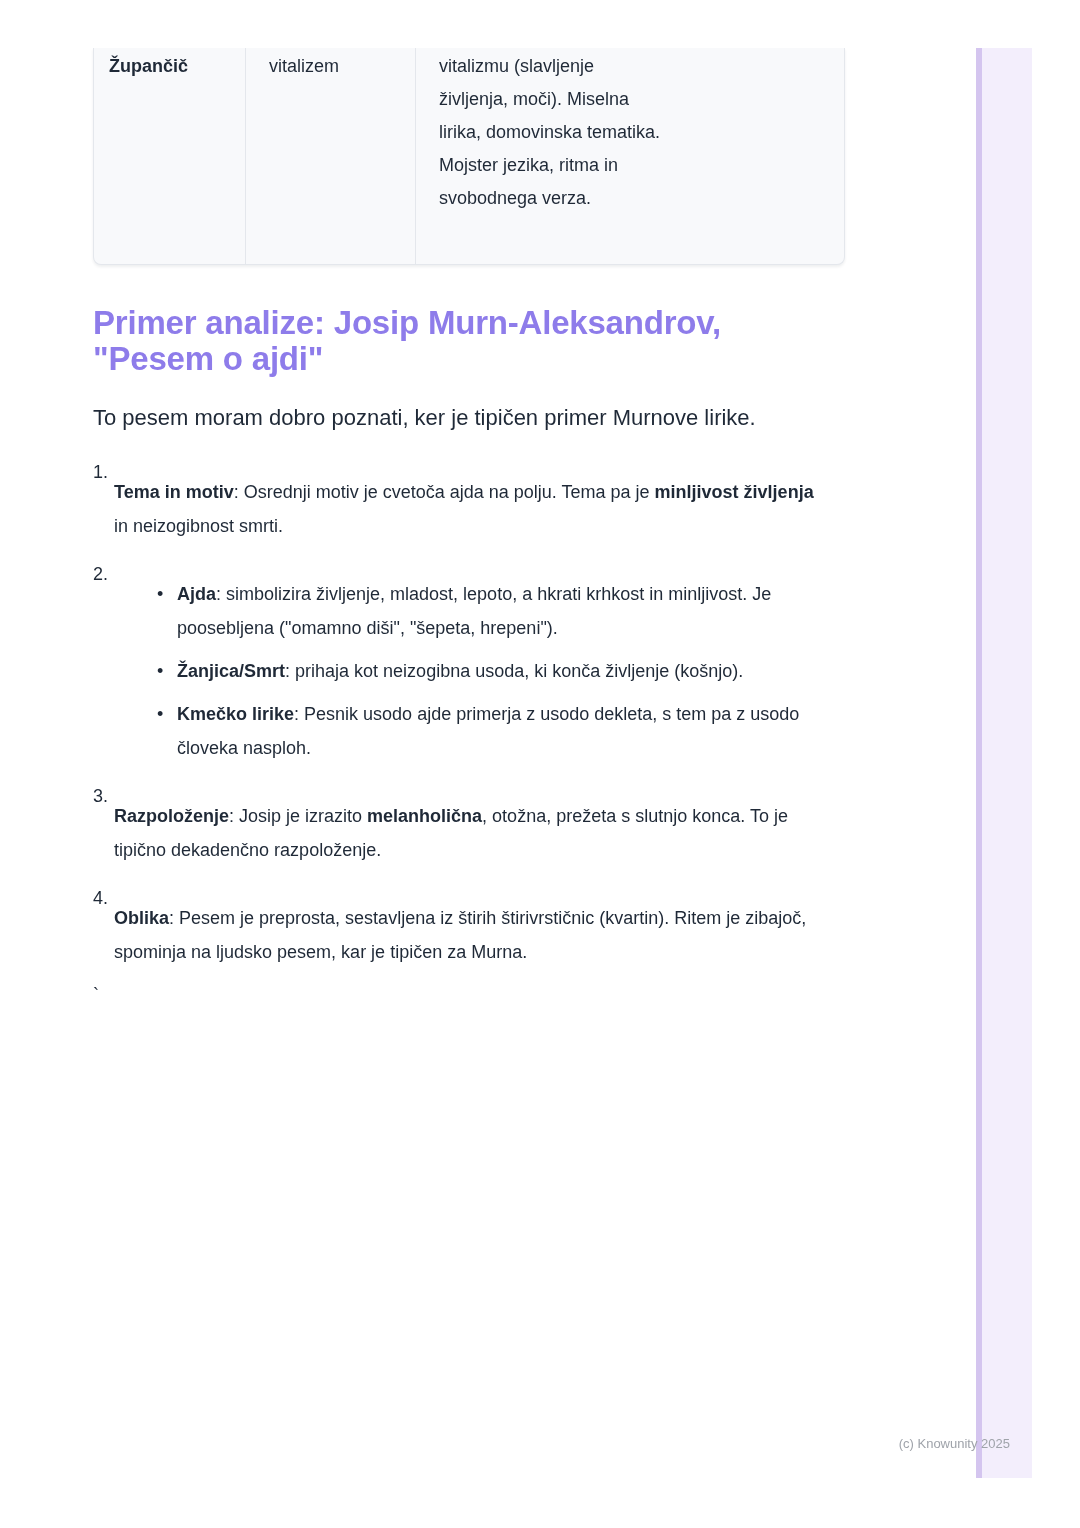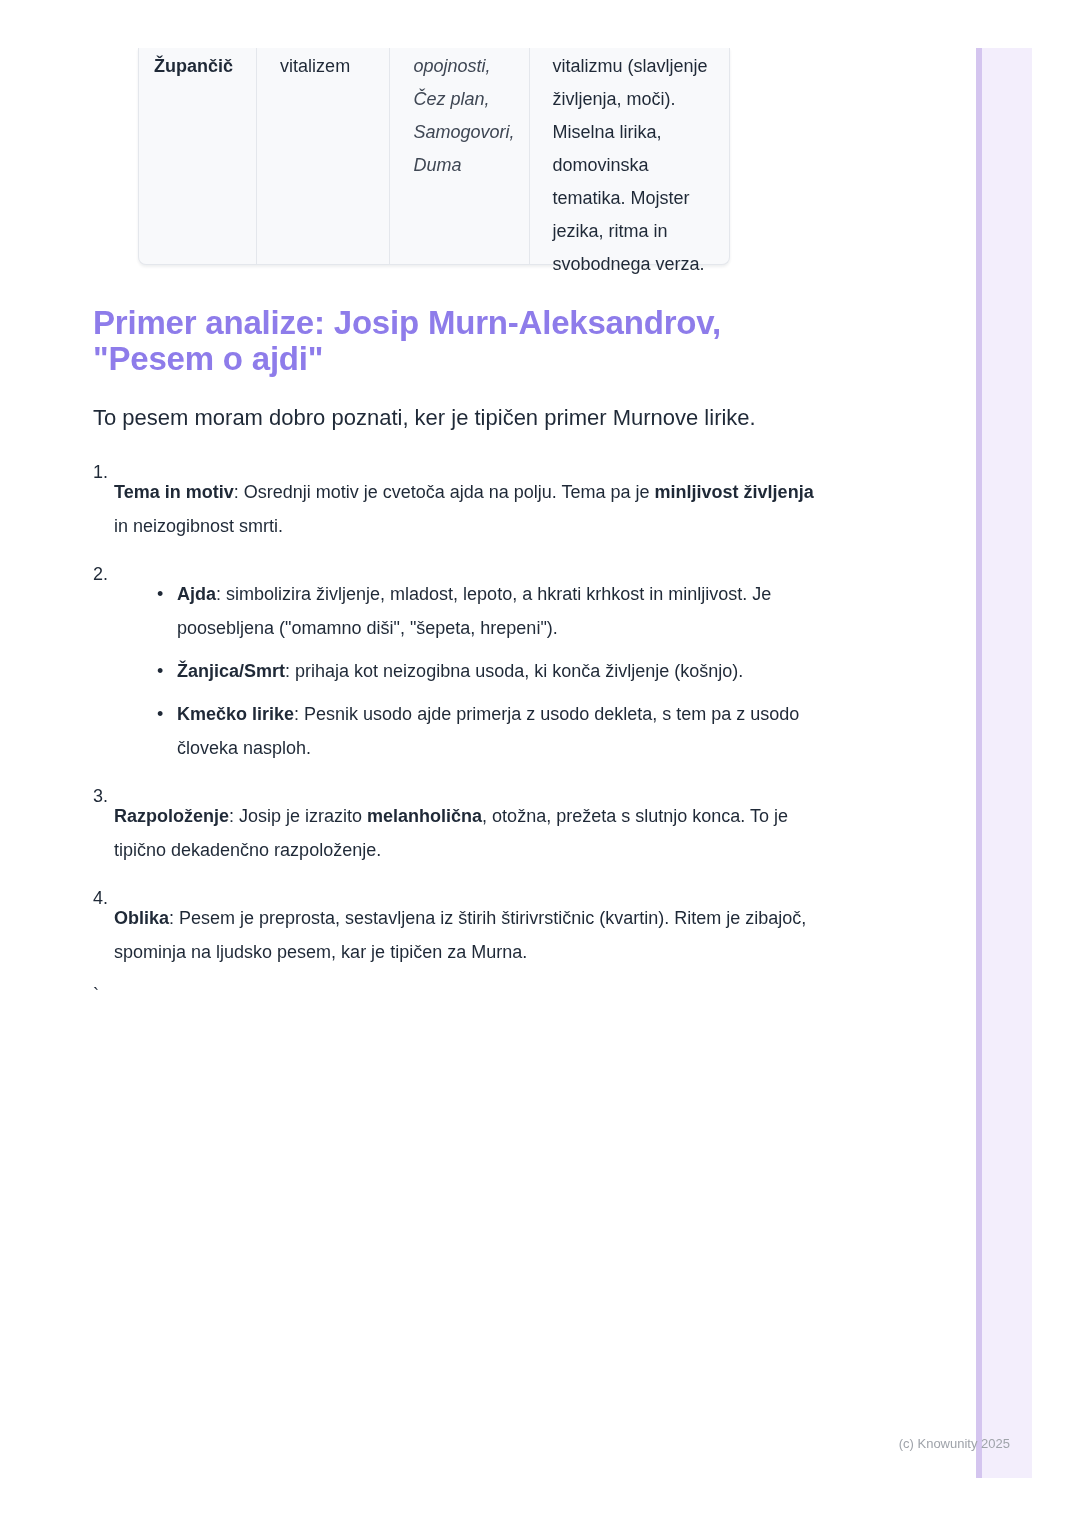--- a/index.html
+++ b/index.html
@@ -26,28 +26,27 @@
   .content {
     position:absolute;
     left:93px; top:48px;
     width:734px;
     z-index:2;
   }
 
   
   .ref-table {
     display:flex;
-    width:592px; height:217px;
+    width:752px; height:217px;
     box-sizing:border-box;
     background:var(--table-bg, #f8f9fb);
     border:1px solid var(--table-border, #e4e7ec);
     border-top:none;
     border-radius:0 0 8px 8px;
     box-shadow:0 2px 3px rgba(16,24,40,.07);
-    margin-left:45px;
   }
   .cell {
     box-sizing:border-box;
     padding:2px 14px 10px 23px;
     font-size:18px;
     line-height:33px;
   }
   .c1 { width:152px; padding-left:15px; font-weight:700; border-right:1px solid var(--table-border, #e4e7ec); }
   .c2 { width:170px; border-right:1px solid var(--table-border, #e4e7ec); }
   .c3 { width:150px; border-right:1px solid var(--table-border, #e4e7ec); font-style:italic; color:#3f4754; }
@@ -122,26 +121,20 @@
 
   <div class="content">
 
     <div class="ref-table">
       <div class="cell c1">
         <span>Župančič</span>
       </div>
       <div class="cell c2">
         <span>vitalizem</span>
       </div>
-      <div class="cell c3">
-        <div>opojnosti,</div>
-        <div>Čez plan,</div>
-        <div>Samogovori,</div>
-        <div>Duma</div>
-      </div>
       <div class="cell c4">
         <span>vitalizmu (slavljenje življenja, moči). Miselna lirika, domovinska tematika. Mojster jezika, ritma in svobodnega verza.</span>
       </div>
     </div>
 
     <h2>Primer analize: Josip Murn-Aleksandrov, "Pesem o ajdi"</h2>
 
     <p class="intro">To pesem moram dobro poznati, ker je tipičen primer Murnove lirike.</p>
 
     <ol class="analysis">

